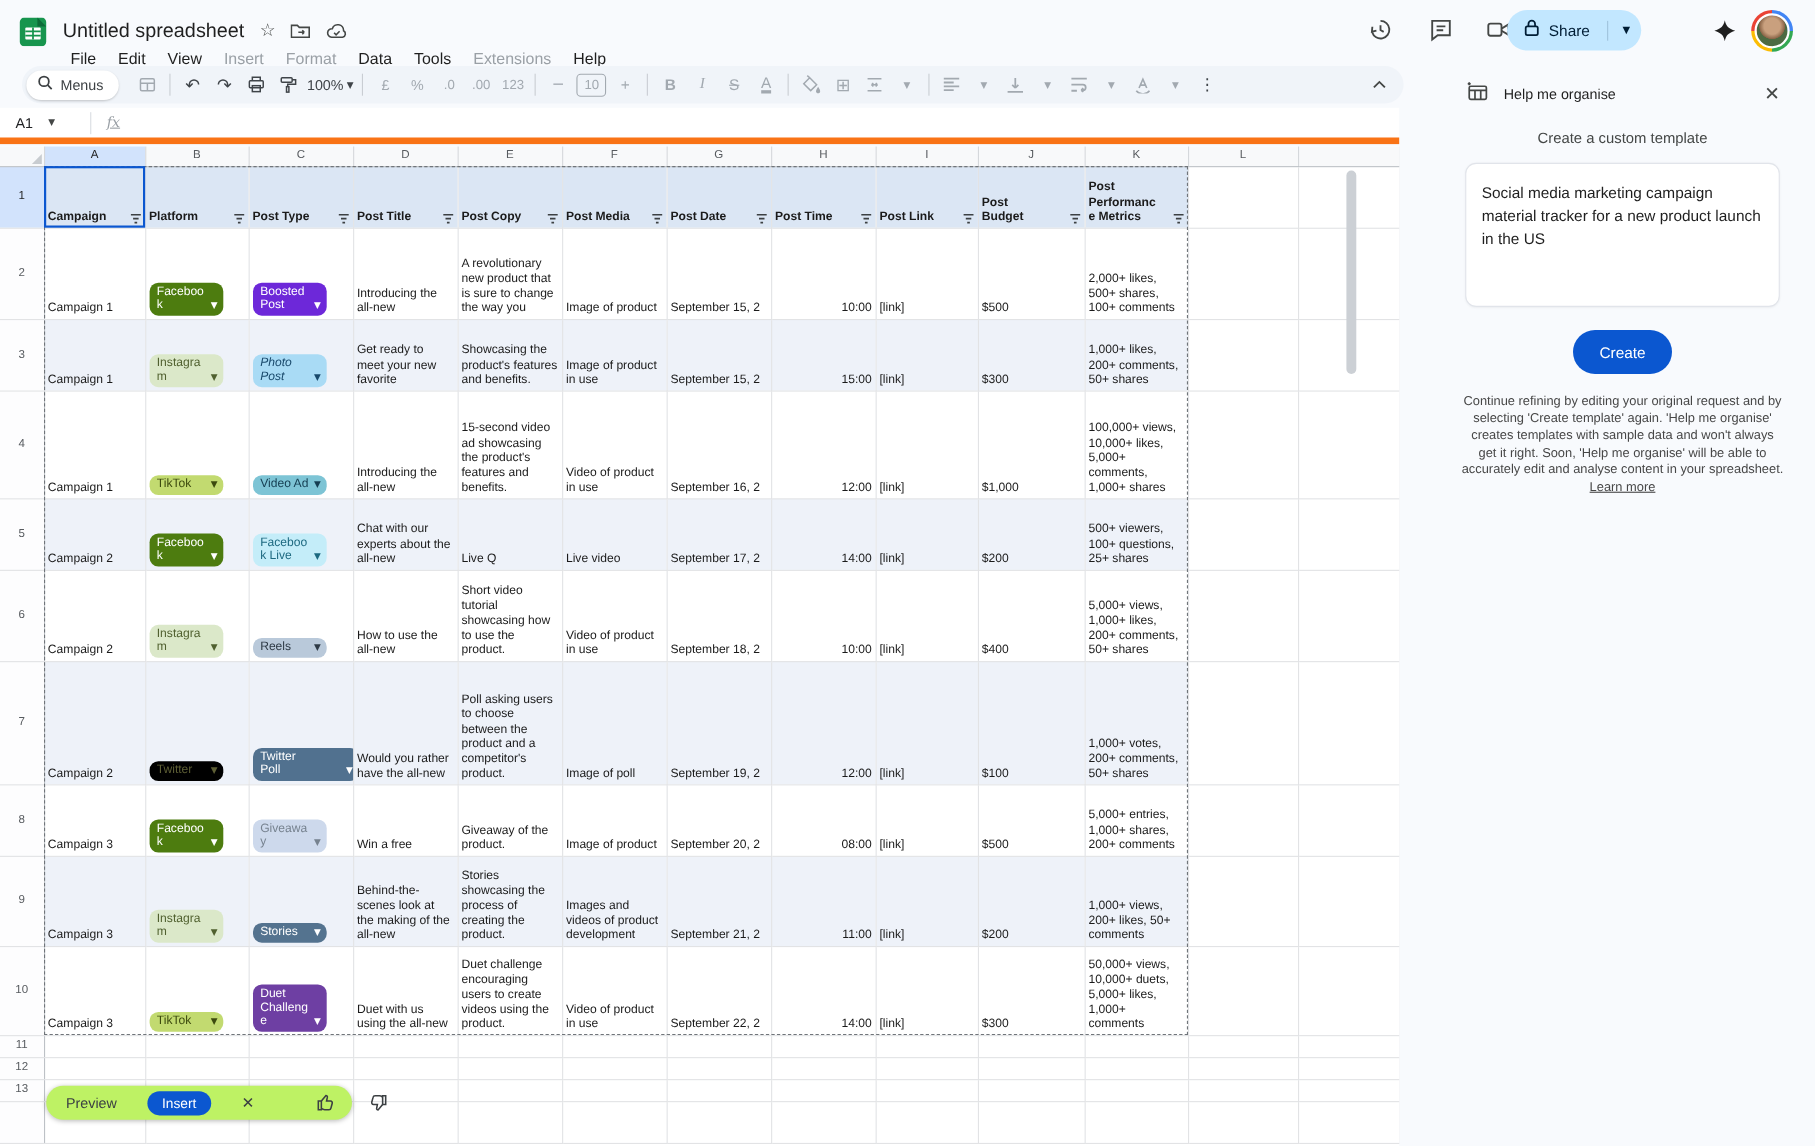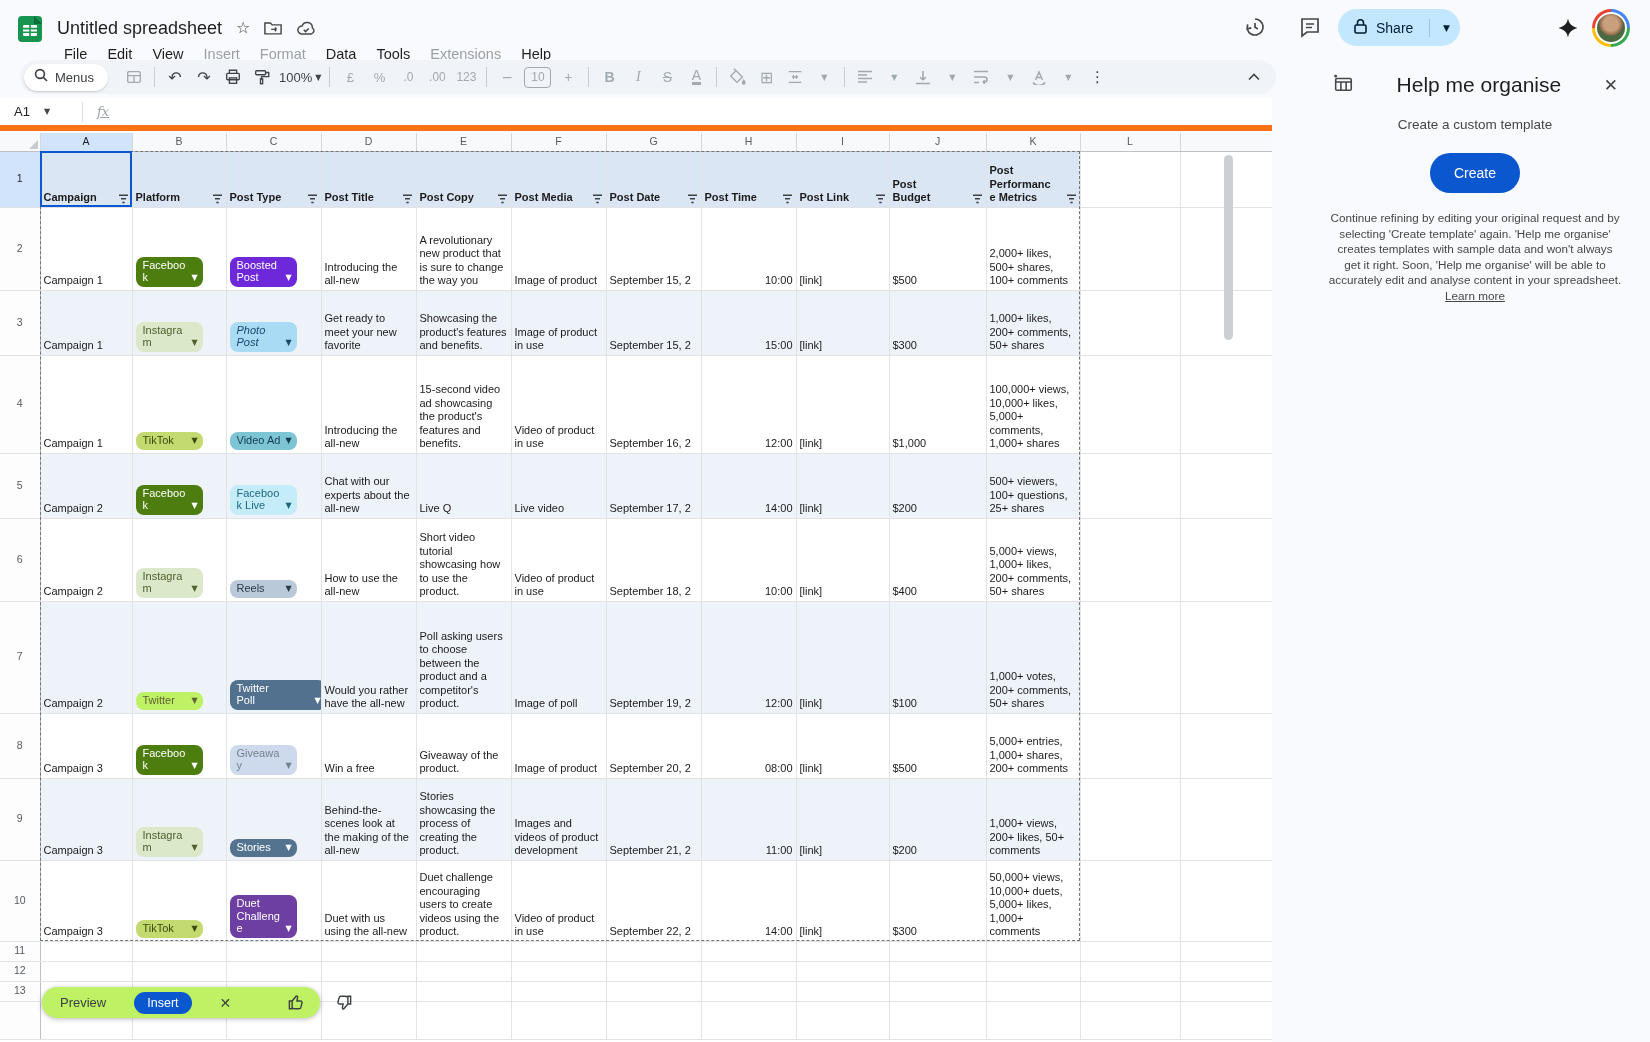--- a/index.html
+++ b/index.html
@@ -13,21 +13,21 @@
   .logo { position:absolute; left:17px; top:16px; width:26px; height:26px; }
   .titleblock { position:absolute; left:57px; top:4px;margin-top:12px; }
   .titlerow { display:flex; align-items:center; gap:14px; height:24px; }
   .doctitle { font-size:18px; color:#1f1f1f; }
   .tico { color:#444746; font-size:16px; line-height:16px; display:inline-flex; align-items:center; }
   .menurow { display:flex; gap:6px; margin-top:4px; }
   .menuitem { font-size:14.5px; color:#1f1f1f; padding:2px 7px; border-radius:6px; }
   .menuitem.dim { color:#9aa0a6; }
   .ticon24 { position:absolute; top:15px; width:26px; height:26px; color:#444746; }
   .camcaret { position:absolute; top:24px; font-size:9px; color:#444746; }
-  .sharebtn { position:absolute; left:1338px; top:9px; width:122px; height:37px; background:#c2e7ff; border-radius:19px; display:flex; align-items:center; padding:0 10px 0 15px; gap:8px; }
+  .sharebtn { position:absolute; left:1370px; top:9px; width:122px; height:37px; background:#c2e7ff; border-radius:19px; display:flex; align-items:center; padding:0 10px 0 15px; gap:8px; }
   .sharelabel { font-size:14px; color:#001d35; font-weight:500; flex:1; }
   .sharediv { width:1px; height:18px; background:rgba(0,29,53,.18); }
   .sharecaret { font-size:9px; color:#001d35; padding-left:5px; }
   .gemini { position:absolute; left:1556px; top:16px; width:24px; height:24px; }
   .avatar { position:absolute; left:1592px; top:9px; width:38px; height:38px; border-radius:50%;
             background:conic-gradient(#4285f4 0 25%, #34a853 25% 50%, #fbbc04 50% 75%, #ea4335 75% 100%); }
   .avatar-img { position:absolute; inset:3px; border-radius:50%; border:2px solid #fff;
             background:radial-gradient(circle at 50% 35%, #c9a07e 0 32%, #8a6548 50%, #4c6a42 52%); }
 
   
@@ -78,21 +78,21 @@
   .corner { position:relative; }
   .corner-tri { position:absolute; right:2px; bottom:2px; width:0; height:0; border-left:9px solid transparent; border-bottom:9px solid #c8ccd0; }
 
   
   .chip { display:inline-flex; align-items:flex-end; gap:3px; border-radius:8px; padding:2px 5px 3px 7px; margin-bottom:1px; }
   .chip-label { display:block; width:46px; font-size:11px; line-height:12.5px; overflow-wrap:anywhere; }
   .chip-caret { font-size:8px; line-height:10px; padding-bottom:1px; }
   .c-facebook { background:#4d7c0f; color:#fff; }
   .c-instagram { background:#dbe8c9; color:#50602f; }
   .c-tiktok { background:#c2da70; color:#3c4a0e; }
-  .c-twitter { background:#bef264; color:#5e5f35; }
+  .c-twitter { background:#000000; color:#5e5f35; }
   .c-boosted { background:#6d28d9; color:#fff; }
   .c-photo { background:#a9dbf5; color:#19496b;font-style:italic; }
   .c-videoad { background:#7dc4d5; color:#143c50; }
   .c-fblive { background:#c4edf9; color:#1d6980; }
   .c-reels { background:#b9c9da; color:#2e3a46; }
   .c-twitterpoll { background:#51718f; color:#fff;gap:32px; }
   .c-giveaway { background:#cdd9ec; color:#76828f; }
   .c-stories { background:#54738f; color:#fff; }
   .c-duet { background:#6e3fa3; color:#fff; }
 
@@ -106,21 +106,21 @@
                box-shadow:0 1px 5px rgba(0,0,0,.28); display:flex; align-items:center; padding:0 12px 0 18px; gap:28px; }
   .ab-preview { font-size:13px; color:#3c4043; }
   .ab-insert { background:#0b57d0; color:#fff; font-size:12.5px; font-weight:500; border:none; border-radius:13px; padding:4px 13px; }
   .ab-x { font-size:14px; color:#3c4043; }
   .ab-div { width:1px; height:16px; background:#dadce0; }
   .ab-thumb { display:inline-flex; }
 
   
   .panel { position:absolute; left:1316px; top:64px; width:318px; }
   .panel-head { display:flex; align-items:center; gap:13px; padding:8px 16px 0 16px; }
-  .panel-title { font-size:21px; color:#1f1f1f; flex:1;text-align:center; }
+  .panel-title { font-size:13px; color:#1f1f1f; flex:1; }
   .panel-close { font-size:17px; color:#444746; }
   .panel-sub { text-align:center; font-size:13.5px; color:#444746; margin-top:19px; }
   .prompt { margin:15px 16px 0 16px; background:#fff; border:1px solid #e1e4ea; border-radius:10px; height:131px;
             padding:16px 14px; font-size:14px; line-height:21px; color:#1f1f1f; box-shadow:0 1px 2px rgba(0,0,0,.05); }
   .createbtn { display:block; margin:21px auto 0 auto; width:90px; height:40px; border-radius:20px; background:#0b57d0;
                color:#fff; font-size:14px; font-weight:500; border:none; text-align:center; line-height:40px; }
   .disclaimer { margin:17px 12px 0 12px; text-align:center; font-size:11.7px; line-height:15.5px; color:#474747; }
   .learnmore { text-decoration:underline; }
 </style>
 </head>
@@ -781,20 +781,21 @@
         <svg width="22" height="22" viewBox="0 0 24 24" fill="none" stroke="#444746" stroke-width="1.7">
             <path d="M2.5 4.5h3M4 3v3"></path>
             <rect x="4" y="7" width="17" height="13" rx="1.5"></rect>
             <path d="M4 11h17M9.7 11v9M15.4 11v9"></path>
           </svg>
       </span>
       <span class="panel-title">Help me organise</span>
       <span class="panel-close uni">✕</span>
     </div>
     <div class="panel-sub">Create a custom template</div>
+    <div class="prompt">Social media marketing campaign material tracker for a new product launch in the US</div>
     <button class="createbtn">Create</button>
     <p class="disclaimer">
       <span>Continue refining by editing your original request and by selecting 'Create template' again.</span>
       <span>'Help me organise' creates templates with sample data and won't always get it right. Soon, 'Help me organise' will be able to accurately edit and analyse content in your spreadsheet.</span>
       <span class="learnmore">Learn more</span>
     </p>
   </div>
 
 </div>
 

